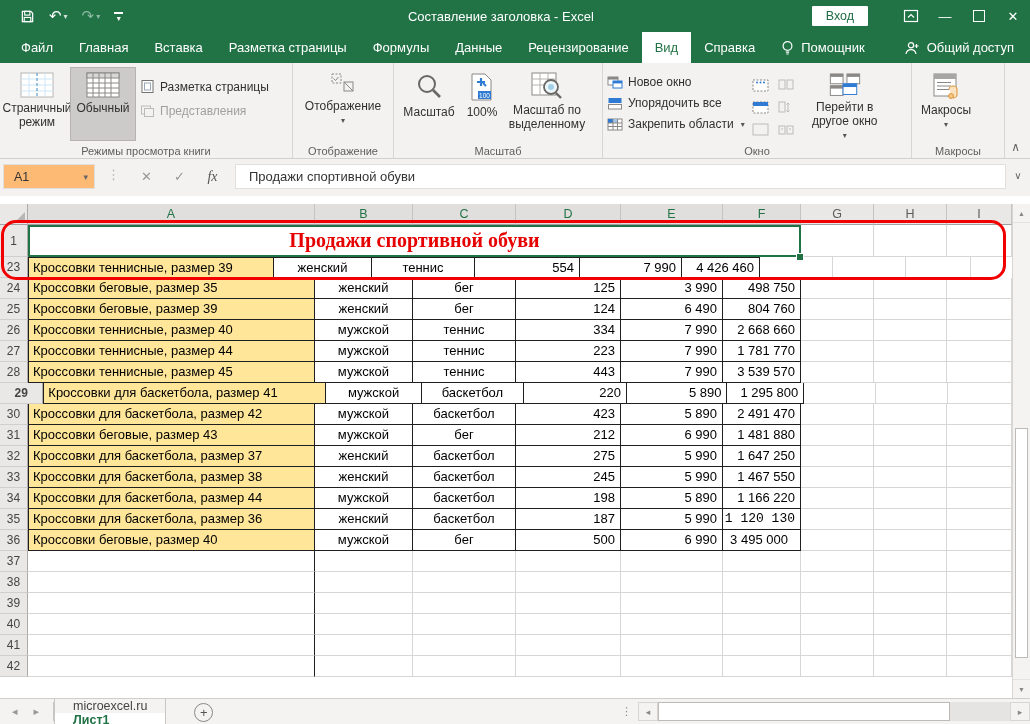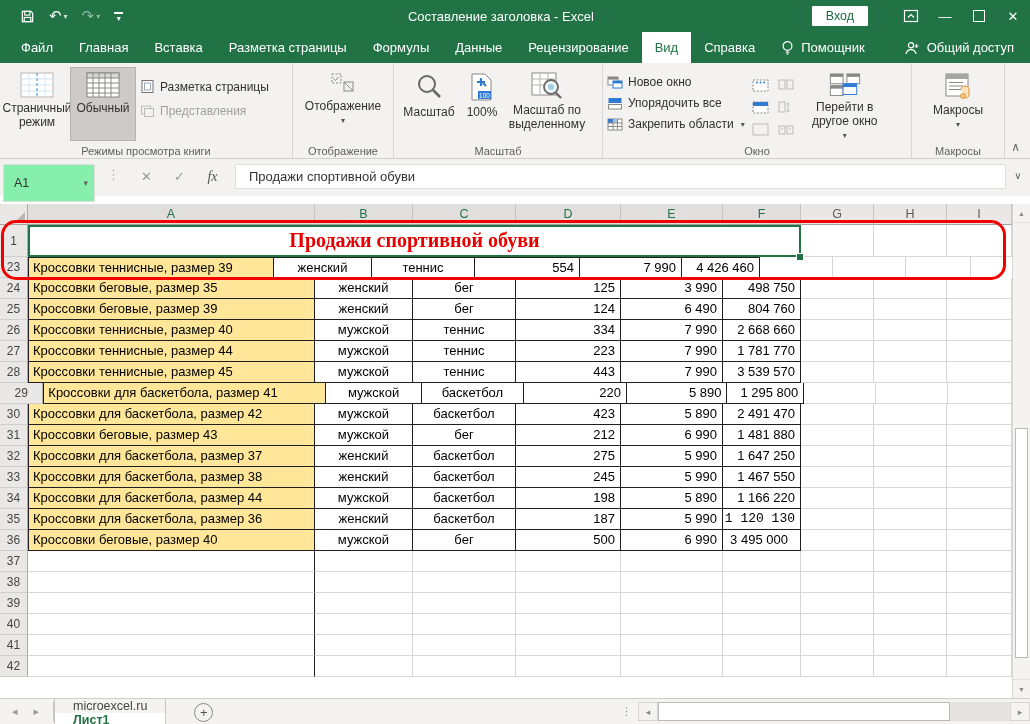--- a/index.html
+++ b/index.html
@@ -42,21 +42,21 @@
   .smallbtn{display:flex;align-items:center;gap:5px;font-size:12px;color:#323130;white-space:nowrap;}
   .smallbtn.disabled{color:#a19f9d;}
   .winrows{display:flex;flex-direction:column;gap:7px;padding-top:8px;}
   .winrows .smallbtn .dd{font-size:8px;color:#555;margin-left:2px;}
   .minicol{display:flex;flex-direction:column;gap:6px;padding:10px 3px 0 6px;}
   .mini{width:20px;height:16px;display:flex;align-items:center;justify-content:center;}
   .collapse{position:absolute;right:10px;bottom:4px;color:#666;font-size:12px;}
 
   
   .fbar{height:37px;background:#f3f2f1;display:flex;align-items:flex-start;padding-top:5px;box-sizing:border-box;}
-  .namebox{width:92px;height:38px;background:#86efac;border:1px solid #e1dfdd;margin-left:3px;display:flex;align-items:center;box-sizing:border-box;}
+  .namebox{width:92px;height:25px;background:#fdba74;border:1px solid #e1dfdd;margin-left:3px;display:flex;align-items:center;box-sizing:border-box;}
   .namebox .nb-text{flex:1;padding-left:10px;font-size:12.5px;color:#333;}
   .namebox .dd{font-size:9px;color:#666;padding-right:6px;}
   .fdots{color:#b5b2af;font-size:13px;padding:3px 10px 0 12px;}
   .fbtns{display:flex;align-items:center;height:25px;gap:0;}
   .fbtn{width:33px;text-align:center;font-size:13px;color:#9a9896;}
   .fbtn.fx{font-family:"Liberation Serif",serif;font-style:italic;color:#555;font-size:14px;}
   .fvalue{flex:1;height:25px;background:#fff;border:1px solid #e1dfdd;margin-left:6px;display:flex;align-items:center;padding-left:13px;font-size:13px;color:#333;box-sizing:border-box;}
   .fexpand{width:24px;text-align:center;color:#666;font-size:10px;padding-top:6px;}
   .fspacer{height:8px;background:#fff;}
 
@@ -342,21 +342,21 @@
             <rect x="2" y="14" width="13" height="3" fill="#8a8886"></rect>
             <rect x="15" y="12" width="14" height="11" fill="#fff" stroke="#2f7bd3"></rect>
             <rect x="15" y="12" width="14" height="3.4" fill="#2f7bd3"></rect>
           </svg>
         <span class="blabel">Перейти в другое окно</span>
         <span class="dd">▾</span>
       </div>
       <div class="glabel">Окно</div>
     </div>
 
-    <div class="rgroup" style="width:84px;justify-content:center;">
+    <div class="rgroup" style="width:84px;">
       <div class="bigbtn" style="width:60px;">
         <svg width="30" height="28" viewBox="0 0 30 28">
             <rect x="3" y="2" width="22" height="22" fill="#fff" stroke="#8a8886"></rect>
             <rect x="3" y="2" width="22" height="5" fill="#a8a6a4"></rect>
             <path d="M6 10.5h14M6 14h14M6 17.5h14" stroke="#8a8886"></path>
             <path d="M18 17c0-2 2-3 4-3s4 1 4 3v6c0 2-2 3-4 3" fill="#fbe2c0" stroke="#e0902a"></path>
             <circle cx="20" cy="24" r="2.4" fill="#f6c98e" stroke="#e0902a"></circle>
           </svg>
         <span class="blabel">Макросы</span>
         <span class="dd">▾</span>
@@ -474,21 +474,21 @@
             <div class="cell data ctr" style="width: 98px;">мужской</div>
             <div class="cell data ctr" style="width: 103px;">теннис</div>
             <div class="cell data num" style="width: 105px;">443</div>
             <div class="cell data num" style="width: 102px;">7 990</div>
             <div class="cell data num" style="width: 78px;">3 539 570</div>
             <div class="cell g" style="width: 73px;"></div>
             <div class="cell g" style="width: 73px;"></div>
             <div class="cell g" style="width: 65px;"></div>
           </div>
           <div class="trow">
-            <div class="rn" style="width: 44px;">29</div>
+            <div class="rn" style="width: 44px; font-weight: bold;">29</div>
             <div class="cell data afirst" style="width: 287px;">Кроссовки для баскетбола, размер 41</div>
             <div class="cell data ctr" style="width: 98px;">мужской</div>
             <div class="cell data ctr" style="width: 103px;">баскетбол</div>
             <div class="cell data num" style="width: 105px;">220</div>
             <div class="cell data num" style="width: 102px;">5 890</div>
             <div class="cell data num" style="width: 78px;">1 295 800</div>
             <div class="cell g" style="width: 73px;"></div>
             <div class="cell g" style="width: 73px;"></div>
             <div class="cell g" style="width: 65px;"></div>
           </div>

